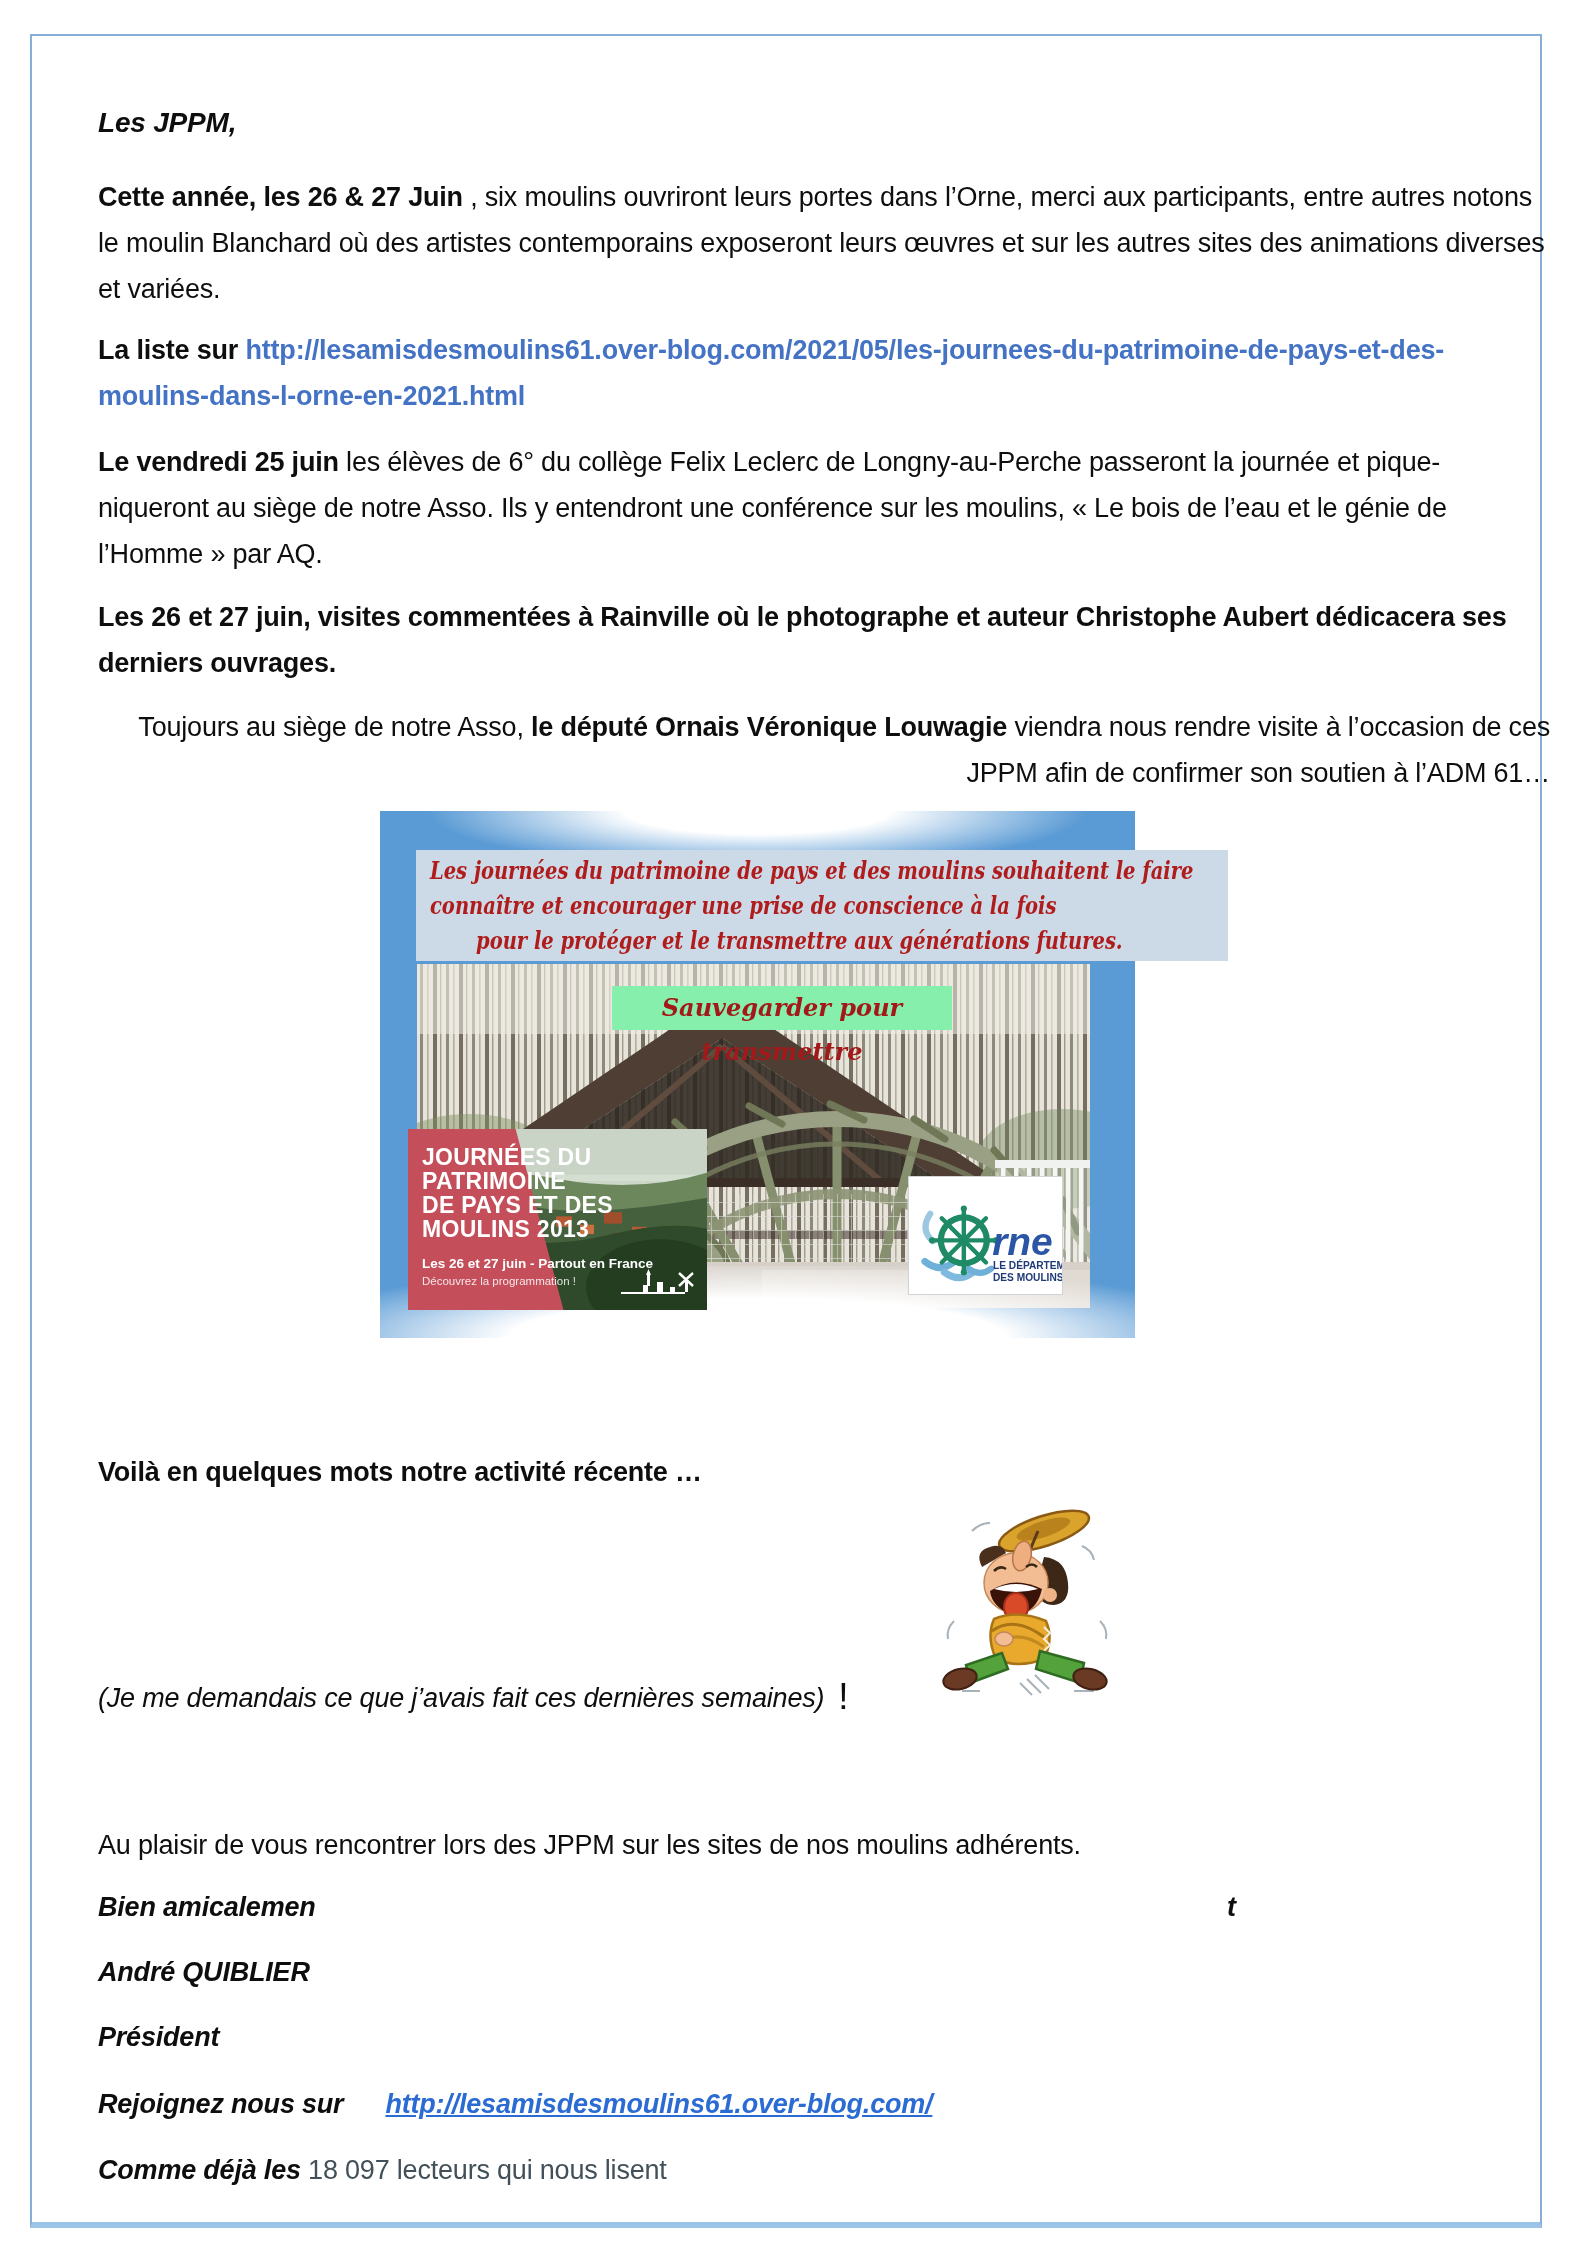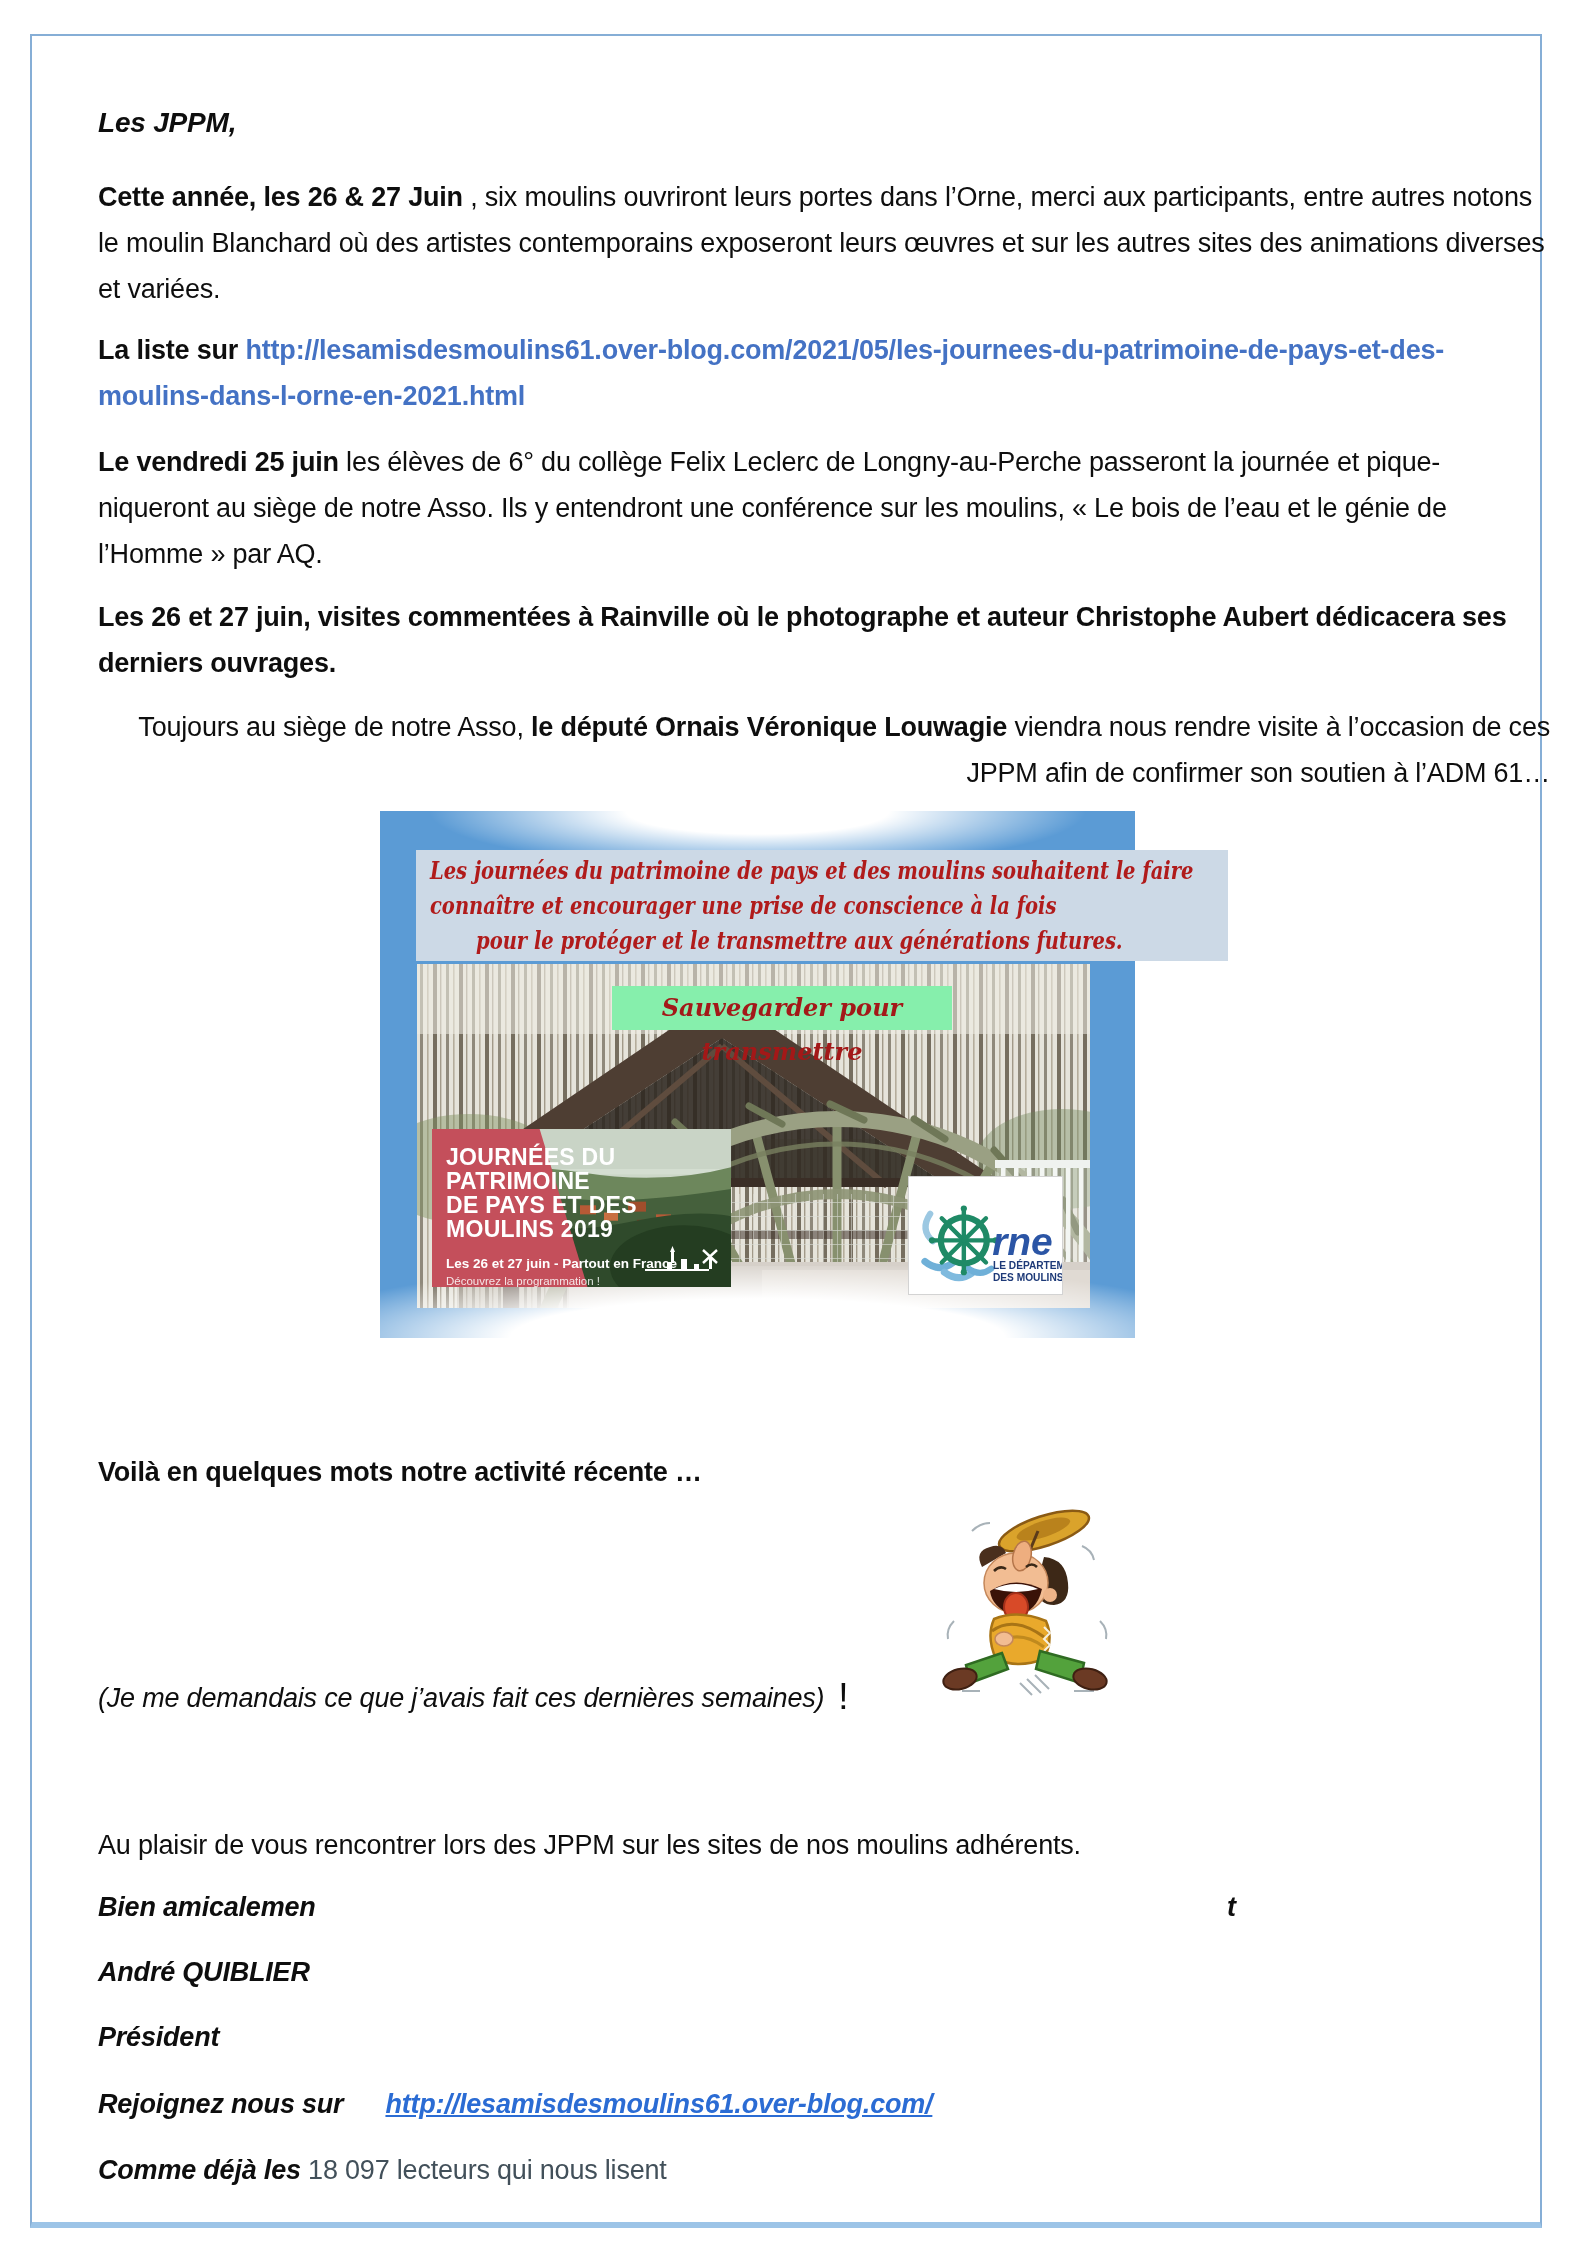--- a/index.html
+++ b/index.html
@@ -26,21 +26,21 @@
      background:radial-gradient(ellipse 78% 130% at 50% 100%, #ffffff 42%, rgba(255,255,255,0) 82%);}
   .poster-banner{position:absolute;left:36px;top:39px;width:812px;height:111px;background:#ccd9e6;
      color:#b01b1b;font-family:"DejaVu Serif",serif;font-weight:bold;font-style:italic;
      font-size:25px;line-height:35px;padding:3px 0 0 14px;box-sizing:border-box;}
   .poster-banner .bl{white-space:nowrap;transform:scaleX(.78);transform-origin:0 50%;}
   .poster-banner .indent{margin-left:46px;}
   .photo{position:absolute;left:37px;top:153px;width:673px;height:344px;}
   .slogan{position:absolute;left:232px;top:175px;width:340px;height:44px;background:#86efac;
      color:#a31818;font-family:"DejaVu Serif",serif;font-weight:bold;font-style:italic;
      font-size:24px;line-height:44px;text-align:center;z-index:3;}
-  .inset{position:absolute;left:52px;top:318px;width:299px;height:158px;z-index:3;}
+  .inset{position:absolute;left:28px;top:318px;width:299px;height:181px;z-index:3;}
   .inset-red{position:absolute;inset:0;background:#c44f5b;
      clip-path:polygon(0 0,36% 0,52% 100%,0 100%);}
   .inset-title{position:absolute;left:14px;top:16px;color:#fff;font-weight:bold;
      font-size:23px;line-height:24px;letter-spacing:.3px;}
   .inset-sub{position:absolute;left:14px;top:127px;color:#fff;font-weight:bold;font-size:13.5px;}
   .inset-cta{position:absolute;left:14px;top:146px;color:rgba(255,255,255,.85);font-size:11.5px;}
   .inset-mill{position:absolute;right:6px;bottom:14px;width:84px;height:30px;}
   .logo-box{position:absolute;left:529px;top:366px;width:153px;height:117px;background:#fff;
      box-shadow:0 0 0 1px #d3d3d3;z-index:3;}
   .cartoon{position:absolute;left:900px;top:1465px;width:190px;height:195px;}
@@ -165,21 +165,21 @@
             <rect x="205" y="100" width="12" height="8" fill="#7c3a22"></rect>
           </g>
           <path d="M0 108 Q40 92 90 104 T200 102 T299 96 L299 174 L0 174 Z" fill="#2f4a2b"></path>
           <ellipse cx="252" cy="152" rx="74" ry="46" fill="#243d21"></ellipse>
         </svg>
         <div class="inset-red"></div>
         <div class="inset-title">
           <div>JOURNÉES DU</div>
           <div>PATRIMOINE</div>
           <div>DE PAYS ET DES</div>
-          <div>MOULINS 2019</div>
+          <div>MOULINS 2013</div>
         </div>
         <div class="inset-sub">Les 26 et 27 juin - Partout en France</div>
         <div class="inset-cta">Découvrez la programmation !</div>
         <svg class="inset-mill" viewBox="0 0 84 30">
           <path fill="#ffffff" d="M4 26 h22 v-7 h5 v7 h9 v-10 h6 v10 h7 v-5 h5 v5 h10 v2 H4 Z"></path>
           <rect x="30" y="8" width="3" height="12" fill="#ffffff"></rect>
           <path d="M31.5 3 L34 9 H29 Z" fill="#ffffff"></path>
           <rect x="68" y="14" width="3" height="12" fill="#ffffff"></rect>
           <path d="M62 7 L76 20 M76 7 L62 20" stroke="#ffffff" stroke-width="2.4"></path>
         </svg>

